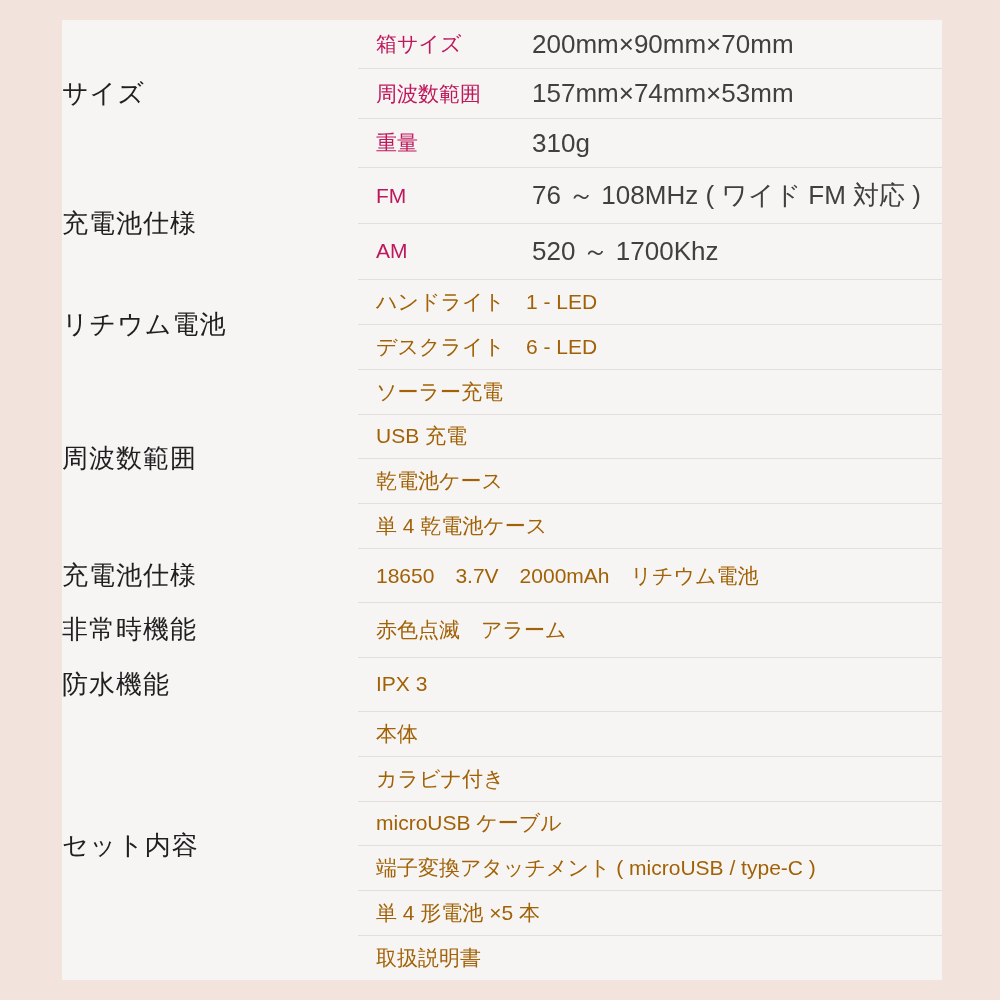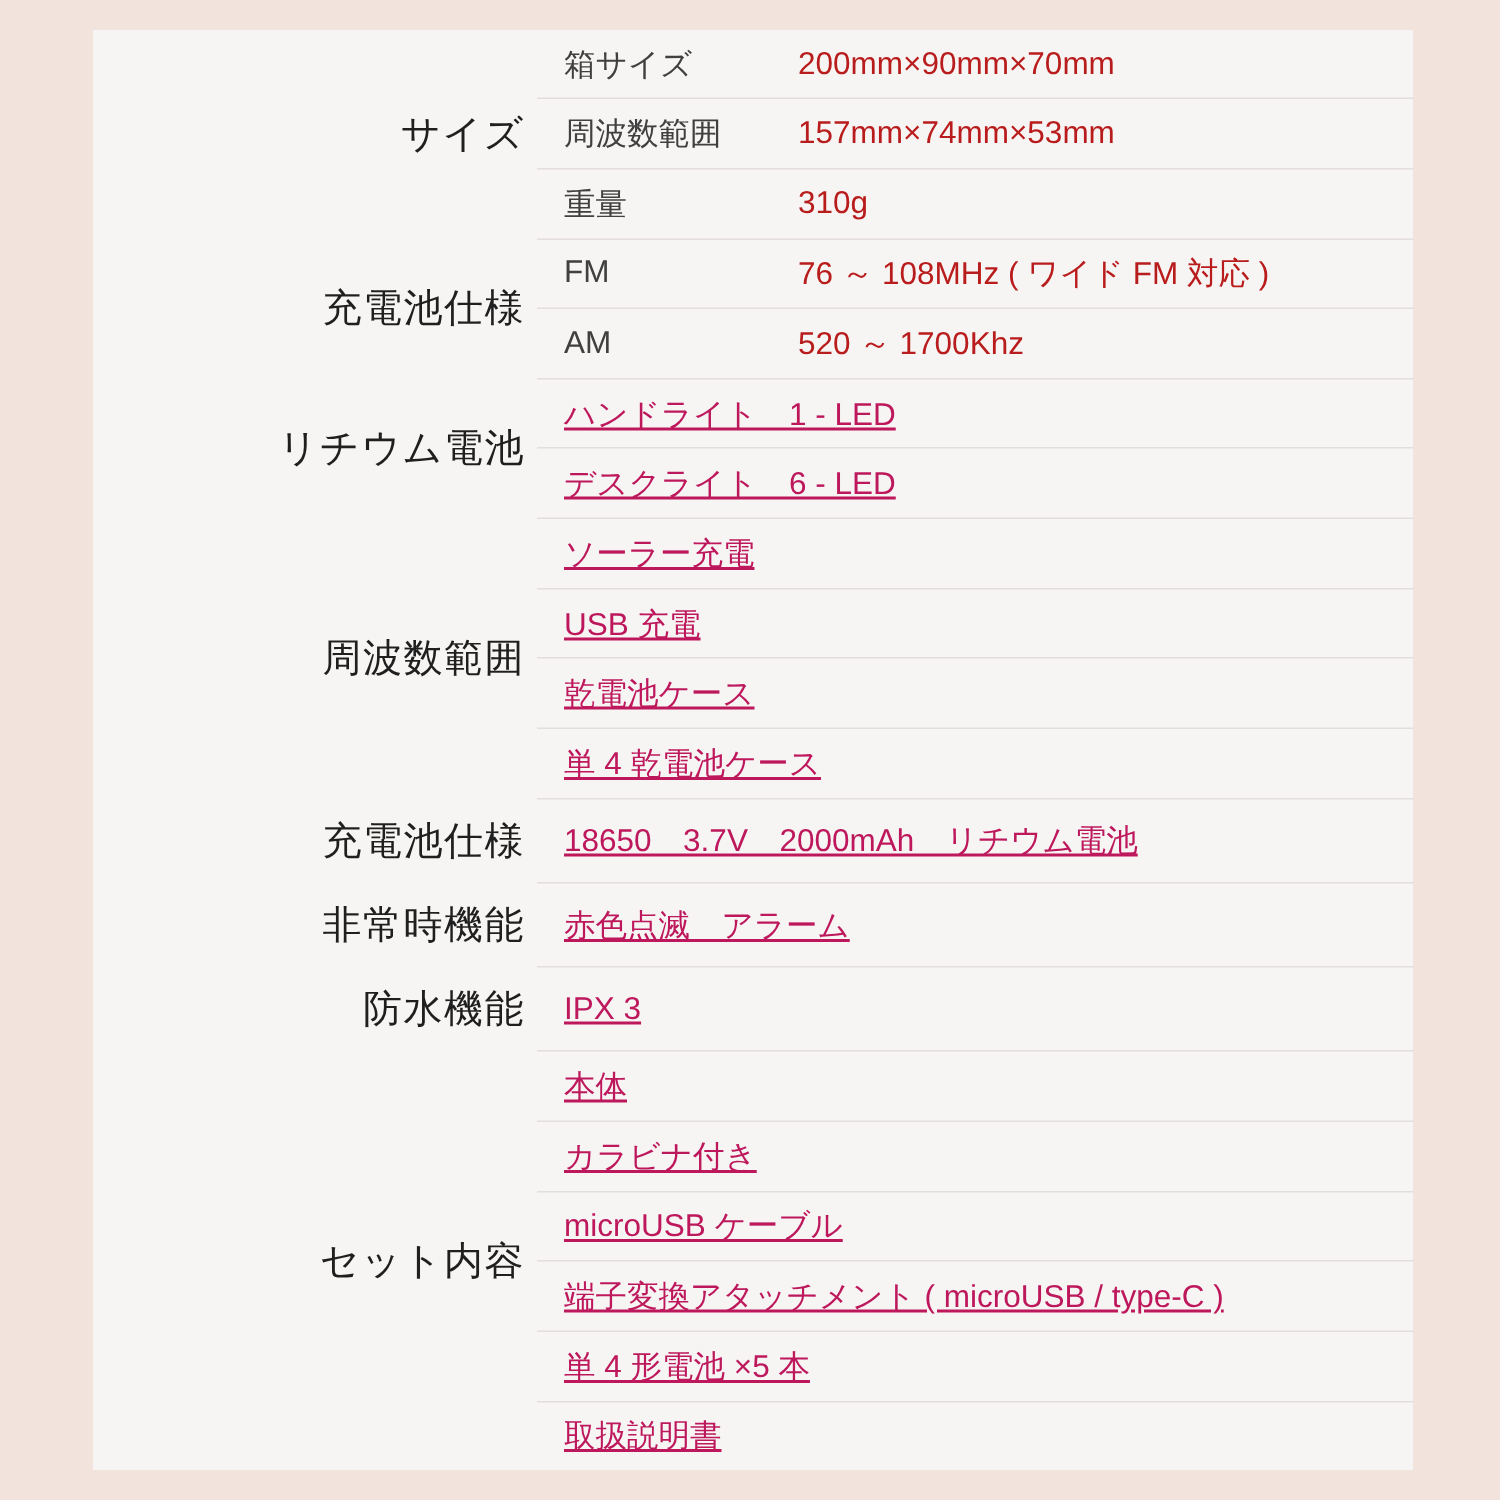--- a/index.html
+++ b/index.html
@@ -30,50 +30,49 @@
     border-collapse: collapse;
     table-layout: fixed;
   }
   .spec-table td {
     padding: 0;
     vertical-align: middle;
     background: #f7f5f3;
   }
   td.cat {
     width: 296px;
-    text-align: right;
+    text-align: left;
     font-size: 26px;
     color: #1f1f1f;
     letter-spacing: 1px;
     padding-right: 8px;
     box-sizing: border-box;
   }
   td.sub {
     width: 172px;
     font-size: 21px;
-    color: #404040;
+    color: #be185d;
     padding-left: 18px;
     box-sizing: border-box;
     border-top: 1px solid #e3dedb;
     margin-top: 24px;
   }
   td.val {
-    font-size: 21px;
-    color: #b91c1c;
+    font-size: 26px;
+    color: #404040;
     padding-left: 2px;
     box-sizing: border-box;
     border-top: 1px solid #e3dedb;
   }
   td.span2 {
     font-size: 21px;
-    color: #be185d;
+    color: #a16207;
     padding-left: 18px;
     box-sizing: border-box;
     border-top: 1px solid #e3dedb;
-    text-decoration: underline;
   }
   tr.first-row td.sub,
   tr.first-row td.val,
   tr.first-row td.span2 {
     border-top: none;
   }
 </style>
 </head>
 <body>
 

